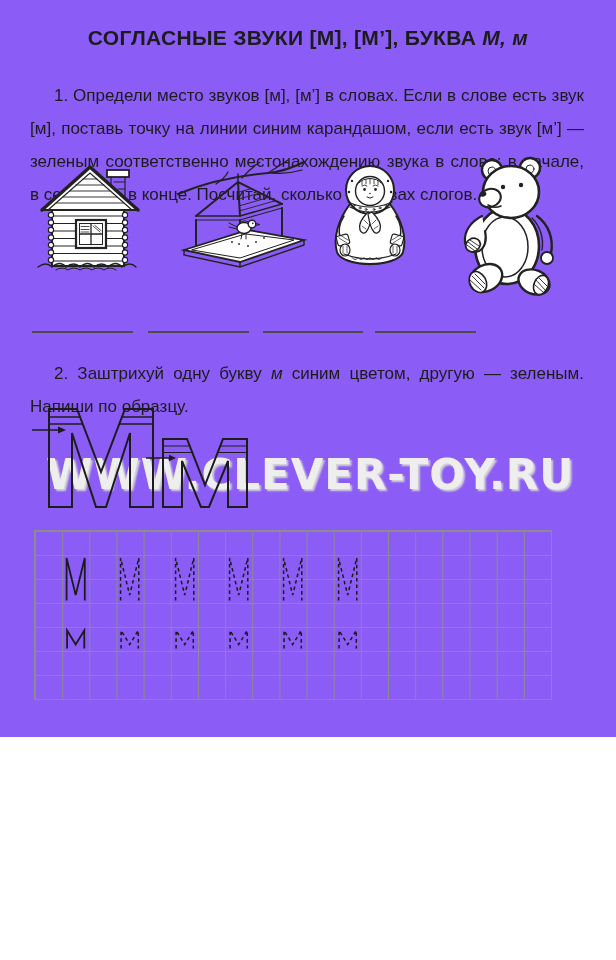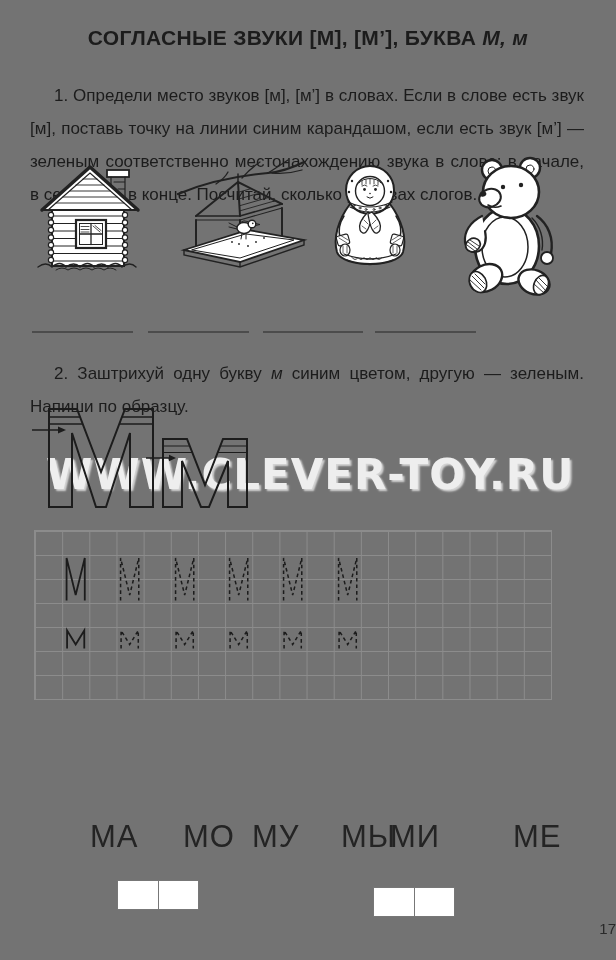--- a/index.html
+++ b/index.html
@@ -1,17 +1,17 @@
 <!DOCTYPE html>
 <html lang="ru"><head>
 <meta charset="utf-8">
 <style>
   html,body{margin:0;padding:0;background:#ffffff;}
   .page{
-    position:relative;width:616px;height:960px;background:#737373;overflow:hidden;
+    position:relative;width:616px;height:737px;background:#8b5cf6;overflow:hidden;
     font-family:"Liberation Sans",sans-serif;color:#1c1c1c;
   }
   .title{
     position:absolute;top:26px;left:0;width:100%;text-align:center;
     font-size:21px;font-weight:bold;letter-spacing:.3px;
   }
   .title .it{font-style:italic;}
   .para{
     position:absolute;left:30px;width:554px;font-size:17px;line-height:33px;
     text-align:justify;text-indent:24px;

